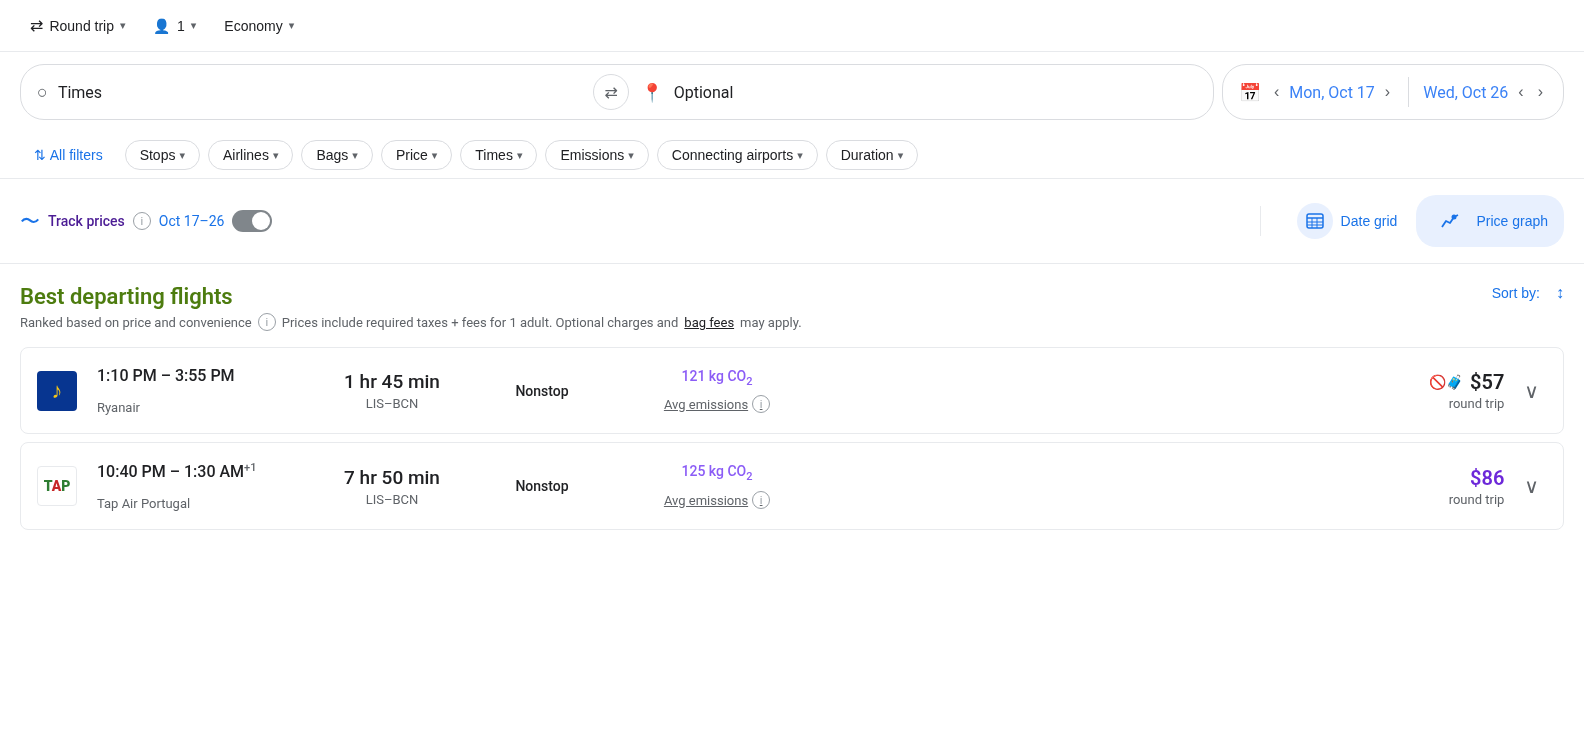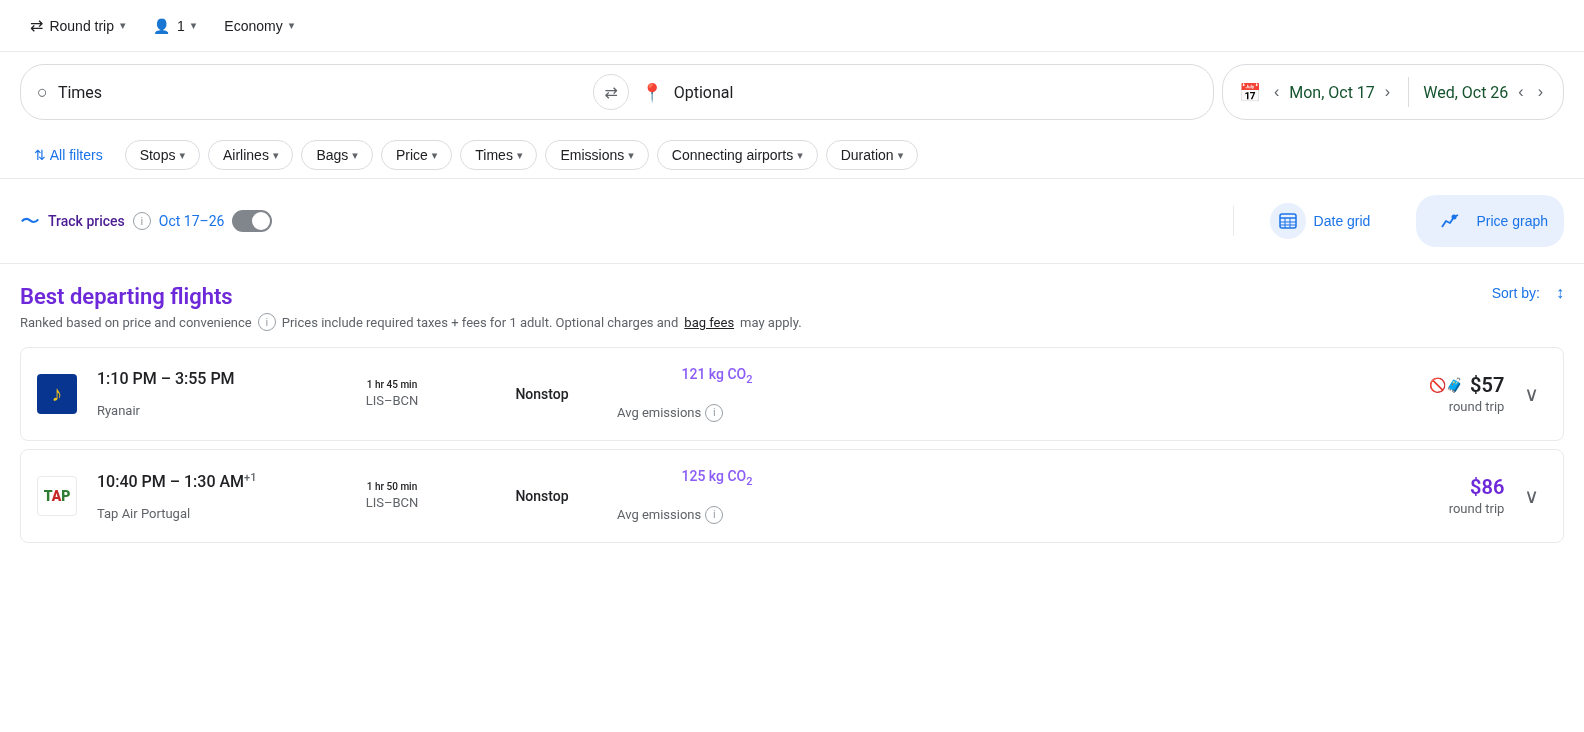--- a/index.html
+++ b/index.html
@@ -68,21 +68,21 @@
       border-radius: 24px;
       height: 56px;
       padding: 0 16px;
       gap: 8px;
     }
     .date-group {
       display: flex;
       align-items: center;
       gap: 6px;
     }
-    .date-text { font-size: 16px; color: #14532d; }
+    .date-text { font-size: 16px; color: #3b82f6; }
     .date-nav {
       background: none;
       border: none;
       cursor: pointer;
       color: #5f6368;
       font-size: 16px;
       padding: 4px;
       border-radius: 50%;
     }
     .date-divider { width: 1px; height: 30px; background: #dadce0; margin: 0 6px; }
@@ -156,21 +156,21 @@
       width: 18px; height: 18px;
       background: #fff;
       border-radius: 50%;
       top: 2px; right: 2px;
       transition: left 0.2s;
     }
     .any-dates-label { font-size: 14px; color: #1a73e8; font-weight: 500; }
     .right-tools {
       display: flex;
       align-items: center;
-      gap: 30px;
+      gap: 3px;
       margin-left: auto;
     }
     .tool-btn {
       display: flex; align-items: center; gap: 8px;
       padding: 8px 16px;
       border-radius: 20px;
       background: transparent;
       border: none;
       cursor: pointer;
       font-size: 14px;
@@ -189,21 +189,21 @@
     
     .results-section {
       padding: 20px 20px 0;
     }
     .results-header {
       margin-bottom: 6px;
     }
     .results-title {
       font-size: 22px;
       font-weight: 600;
-      color: #6d28d9;
+      color: #4d7c0f;
     }
     .results-subtitle {
       display: flex;
       align-items: center;
       gap: 6px;
       font-size: 13px;
       color: #5f6368;
       margin-top: 4px;
     }
     .bag-fees-link {
@@ -268,21 +268,21 @@
     .airline-name {
       font-size: 13px;
       color: #5f6368;
       margin-top: 15px;
     }
     .flight-duration {
       flex: 0 0 150px;
       text-align: center;
     }
     .duration-time {
-      font-size: 10px;
+      font-size: 19px;
       font-weight: 500;
       color: #202124;
     }
     .route-code {
       font-size: 13px;
       color: #5f6368;
       margin-top: 3px;
     }
     .flight-stops {
       flex: 0 0 150px;
@@ -301,25 +301,26 @@
       font-size: 14px;
       font-weight: 500;
       color: #8b5cf6;
     }
     .emissions-val sub {
       font-size: 11px;
     }
     .emissions-label {
       font-size: 13px;
       color: #5f6368;
-      margin-top: 18px;
-      display: flex;
-      align-items: center;
-      justify-content: flex-start;
+      margin-top: 8px;
+      display: flex;
+      align-items: center;
+      justify-content: center;
       gap: 4px;
+      text-decoration: underline;
     }
     .flight-price {
       margin-left: auto;
       text-align: right;
       flex-shrink: 0;
     }
     .price-val {
       font-size: 20px;
       font-weight: 600;
       color: #202124;
@@ -549,21 +550,21 @@
           <span class="tap-t2">T</span><span class="tap-a2">A</span><span class="tap-p2">P</span>
         </span>
       </div>
       <div class="flight-times">
         <div class="time-range">
           <span>10:40 PM – 1:30 AM</span><sup style="font-size:11px;color:#5f6368;">+1</sup>
         </div>
         <div class="airline-name">Tap Air Portugal</div>
       </div>
       <div class="flight-duration">
-        <div class="duration-time">1 hr 50 min</div>
+        <div class="duration-time">7 hr 50 min</div>
         <div class="route-code">LIS–BCN</div>
       </div>
       <div class="flight-stops">
         <div class="stops-text">Nonstop</div>
       </div>
       <div class="flight-emissions">
         <div class="emissions-val">
           125 kg CO<sub>2</sub>
         </div>
         <div class="emissions-label">

